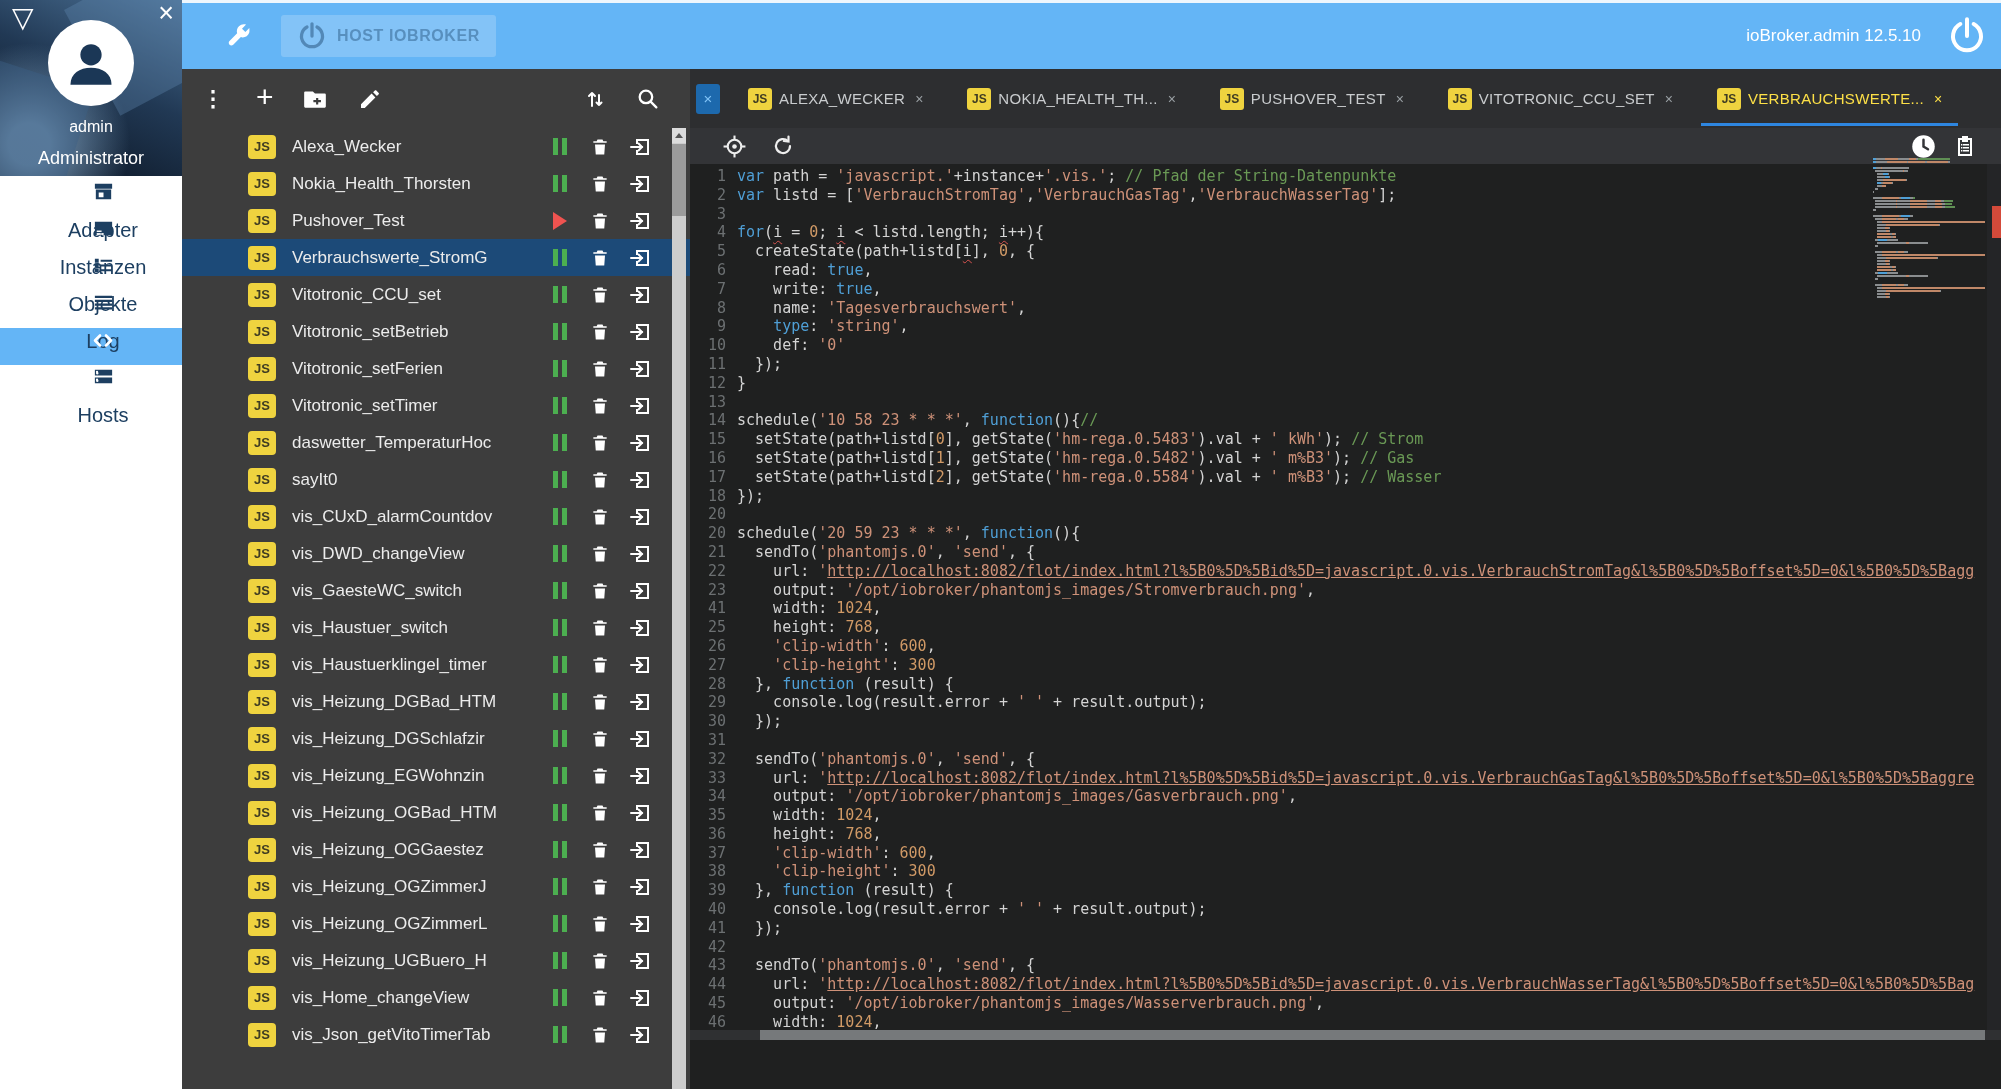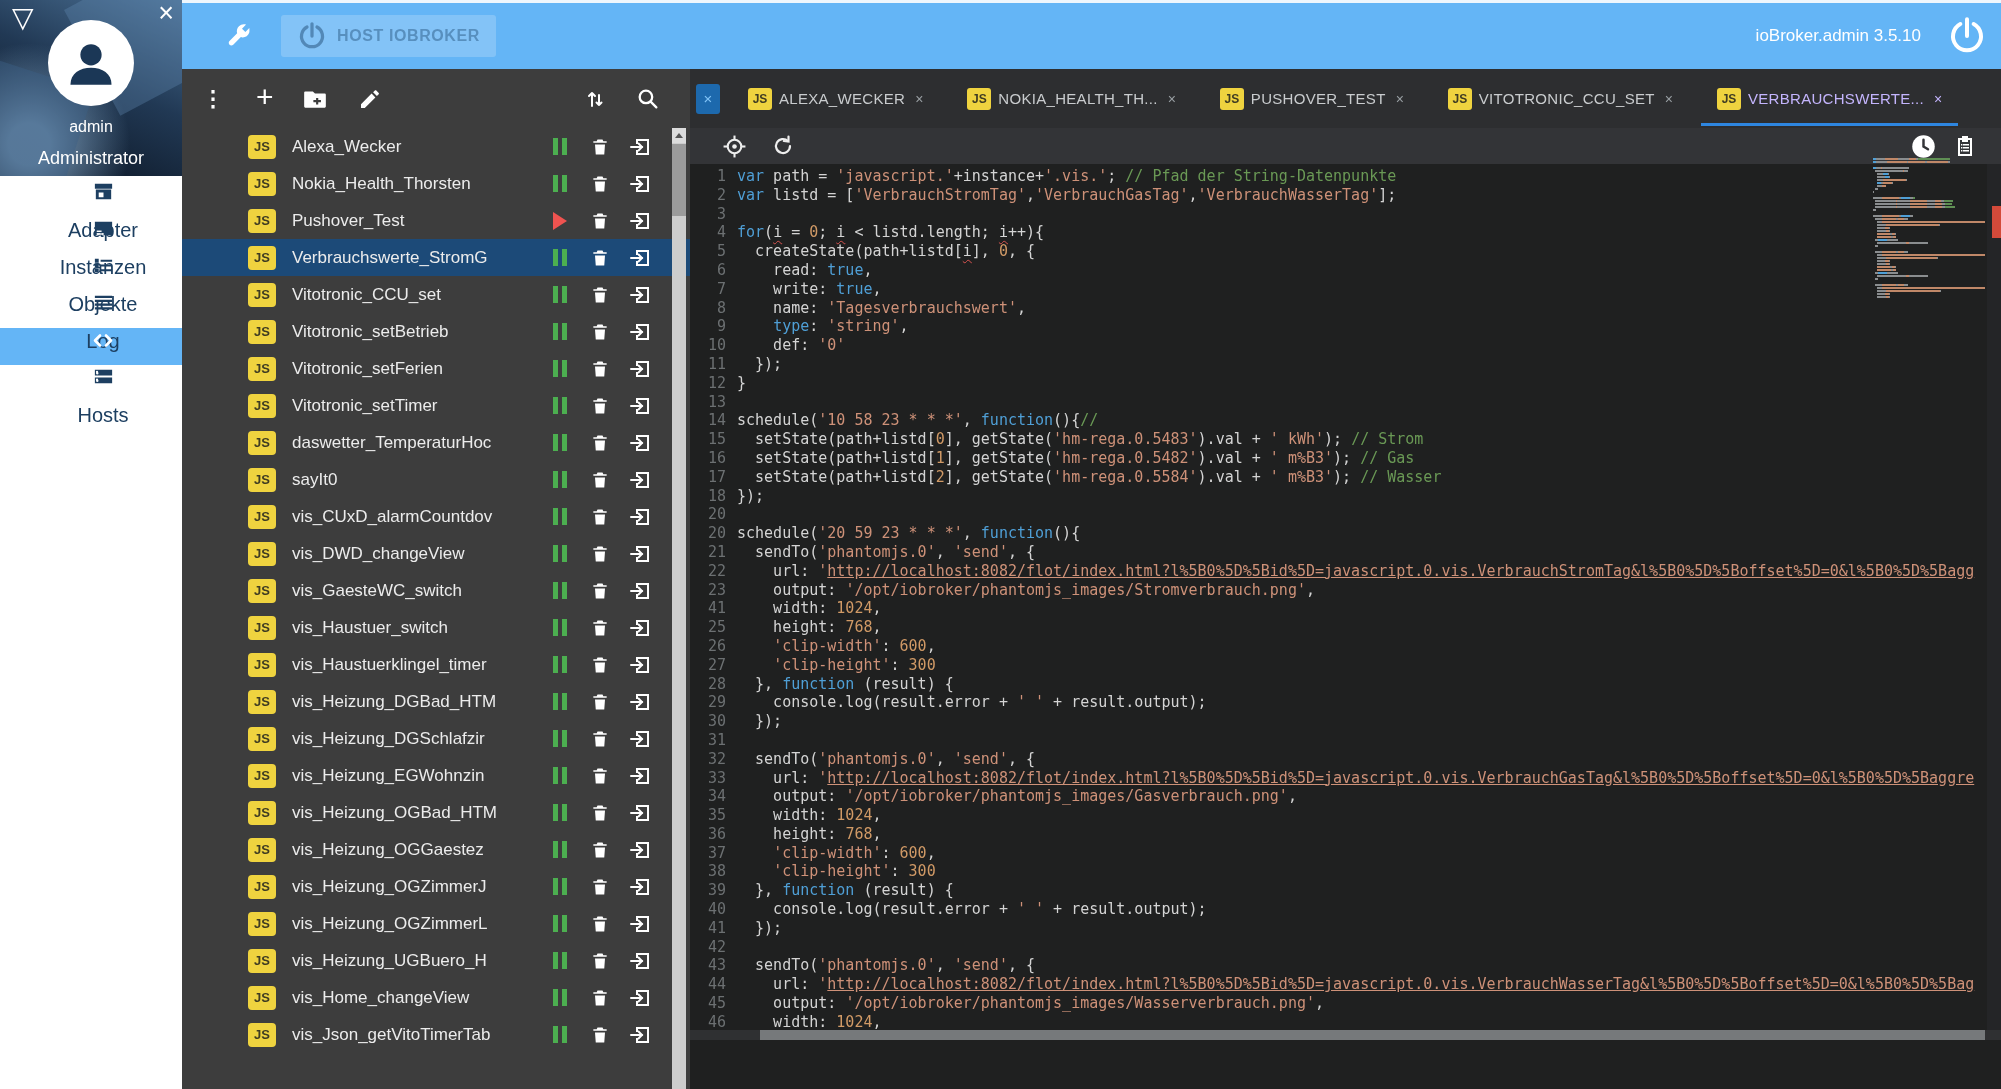--- a/index.html
+++ b/index.html
@@ -50,21 +50,21 @@
   .pscroll .up b{width:0;height:0;border-left:4px solid transparent;border-right:4px solid transparent;border-bottom:5px solid #555;}
   .pscroll .thumb{position:absolute;top:16px;left:0;width:14px;height:72px;background:#9b9b9b;}
   
   .editor{position:absolute;left:690px;top:69px;width:1311px;height:1020px;background:#1f2020;}
   .tabbar{height:59px;background:#2d2e30;display:flex;align-items:center;}
   .closeall{flex:none;width:24px;height:30px;margin-left:6px;background:#1d69ad;border-radius:3px;color:#82c4f8;font-size:15px;display:flex;align-items:center;justify-content:center;cursor:pointer;}
   .tab{display:flex;align-items:center;gap:7px;padding:0 16px;height:59px;position:relative;margin-left:12px;cursor:pointer;}
   .js-badge-sm{flex:none;width:24px;height:22px;background:#efd33f;border-radius:3px;color:#3f3c22;font-weight:bold;font-size:12px;display:flex;align-items:center;justify-content:center;}
   .tab-label{color:#c9ccce;font-size:15px;letter-spacing:.3px;white-space:nowrap;}
   .tab-close{color:#9aa0a4;font-size:14px;margin-left:3px;}
-  .tab.active .tab-label,.tab.active .tab-close{color:#c4b5fd;}
+  .tab.active .tab-label,.tab.active .tab-close{color:#fde047;}
   .tab.active::after{content:"";position:absolute;left:0;right:0;bottom:2px;height:3px;background:#2e86e0;}
   .etoolbar{height:36px;background:#333437;display:flex;align-items:center;}
   .et-ic{display:flex;cursor:pointer;}
   .tgt{margin-left:32px;} .rfr{margin-left:24px;} .clk{margin-left:auto;} .clip{margin-left:16px;margin-right:24px;}
   .codewrap{position:absolute;left:0;top:95px;width:1311px;height:866px;overflow:hidden;font-family:"DejaVu Sans Mono",monospace;font-size:15px;line-height:18.8px;}
   .gutter{position:absolute;left:0;top:3px;width:36px;text-align:right;color:#6c7072;}
   .codelines{position:absolute;left:47px;top:3px;white-space:pre;color:#d4d4d4;}
   .cl{height:18.8px;}
   .k{color:#4f9fd6;} .s{color:#ce9178;} .n{color:#d19a66;} .c{color:#6a9955;}
   .u{color:#ce9178;text-decoration:underline;}
@@ -161,21 +161,21 @@
           <path fill="#fff" d="M22.6 7.1c0 .6-.05 1.1-.3 1.8-.9 2.4-3.2 4-5.8 3.9-.5 0-1-.1-1.5-.25L8.2 19.3c-.9.9-2.4.9-3.3 0-.9-.9-.9-2.4 0-3.3l6.8-6.8c-.7-2.2-.2-4.7 1.6-6.4 1.7-1.7 4.2-2.2 6.3-1.4L16 5l3 3 3.5-3.6c.1.5.1 1.1.1 2.7z"></path>
         </svg>
     </span>
     <div class="host-btn">
       <svg width="30" height="30" viewBox="0 0 24 24">
         <path d="M8 4.8A8.4 8.4 0 1 0 16 4.8" fill="none" stroke="rgba(22,64,104,.45)" stroke-width="2.6" stroke-linecap="round"></path>
         <line x1="12" y1="2.2" x2="12" y2="12" stroke="rgba(22,64,104,.45)" stroke-width="2.6" stroke-linecap="round"></line>
       </svg>
       <span class="hb-label">HOST IOBROKER</span>
     </div>
-    <span class="tb-version">ioBroker.admin 3.5.10</span>
+    <span class="tb-version">ioBroker.admin 12.5.10</span>
     <span class="tb-power">
       <svg width="40" height="40" viewBox="0 0 24 24">
         <path d="M8 4.8A8.4 8.4 0 1 0 16 4.8" fill="none" stroke="#fff" stroke-width="2.4" stroke-linecap="round"></path>
         <line x1="12" y1="2" x2="12" y2="12" stroke="#fff" stroke-width="2.4" stroke-linecap="round"></line>
       </svg>
     </span>
   </div>
 
   <div class="scripts">
     <div class="ptoolbar">

